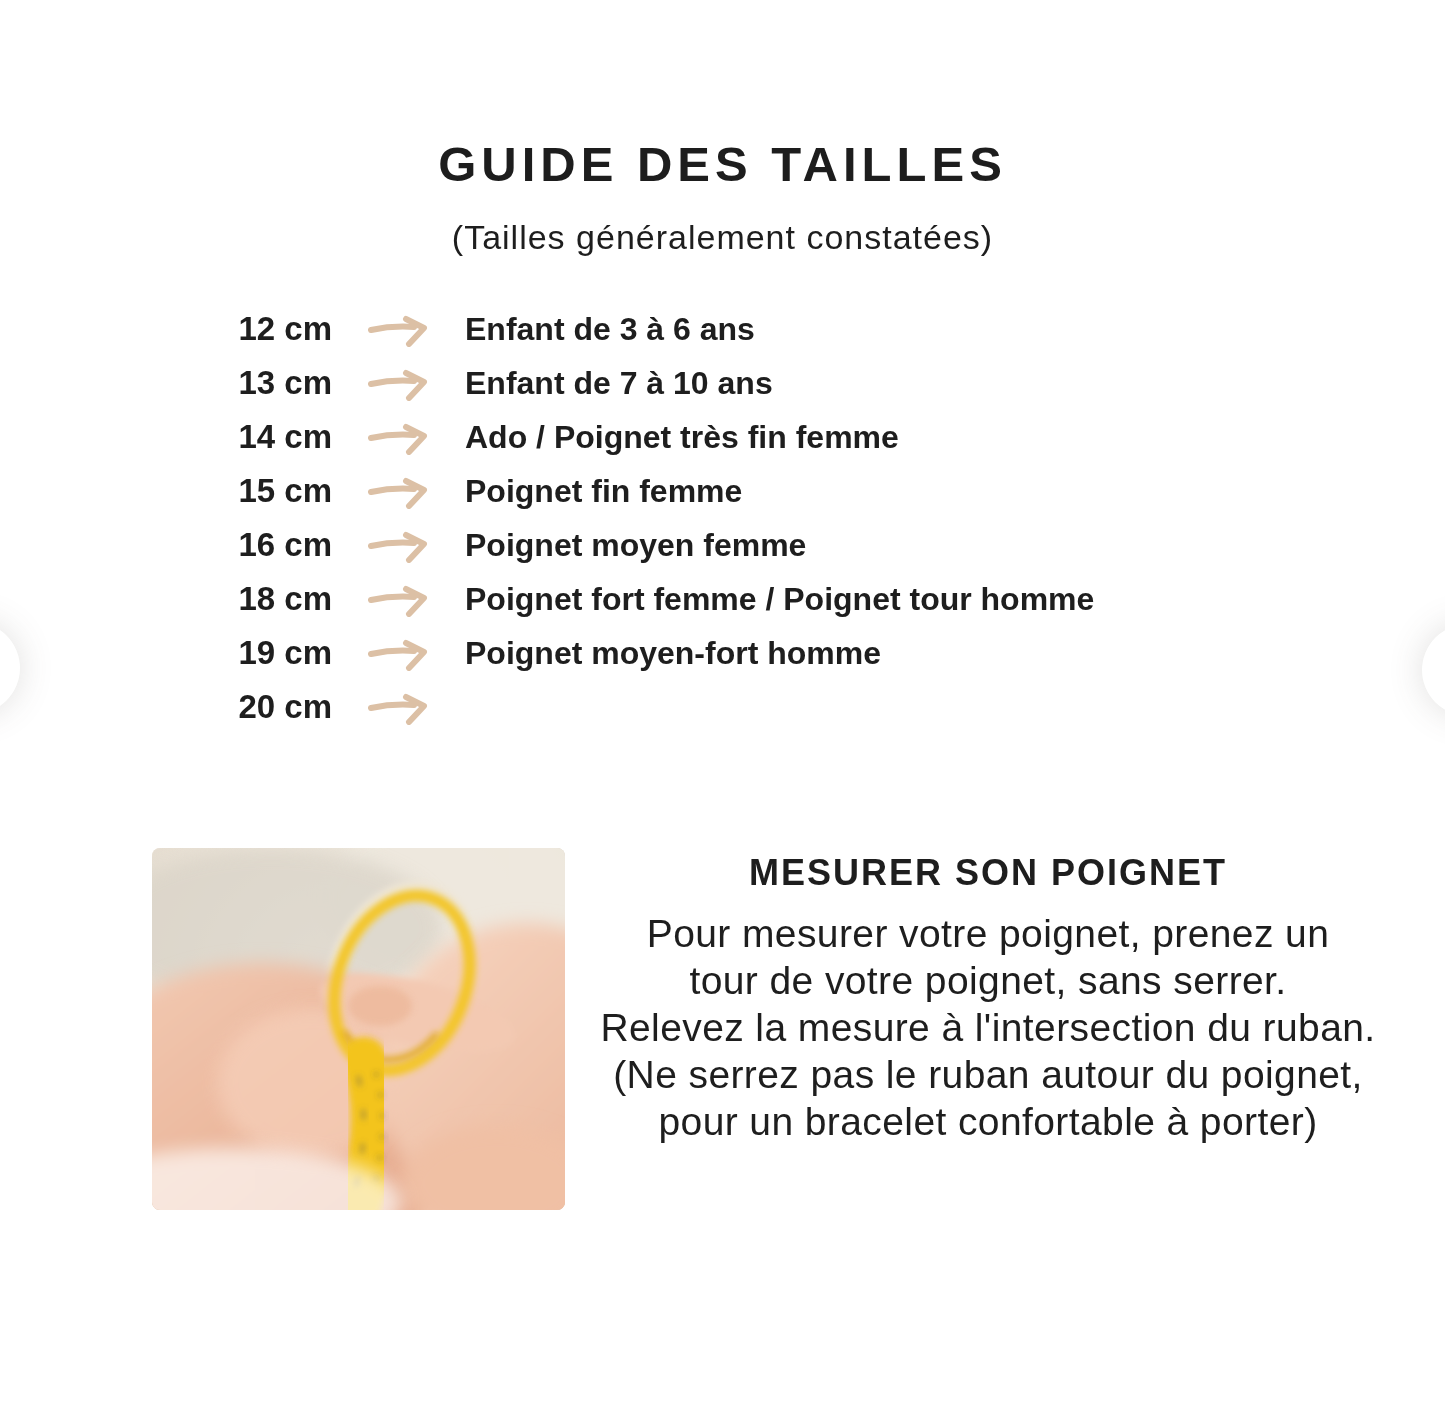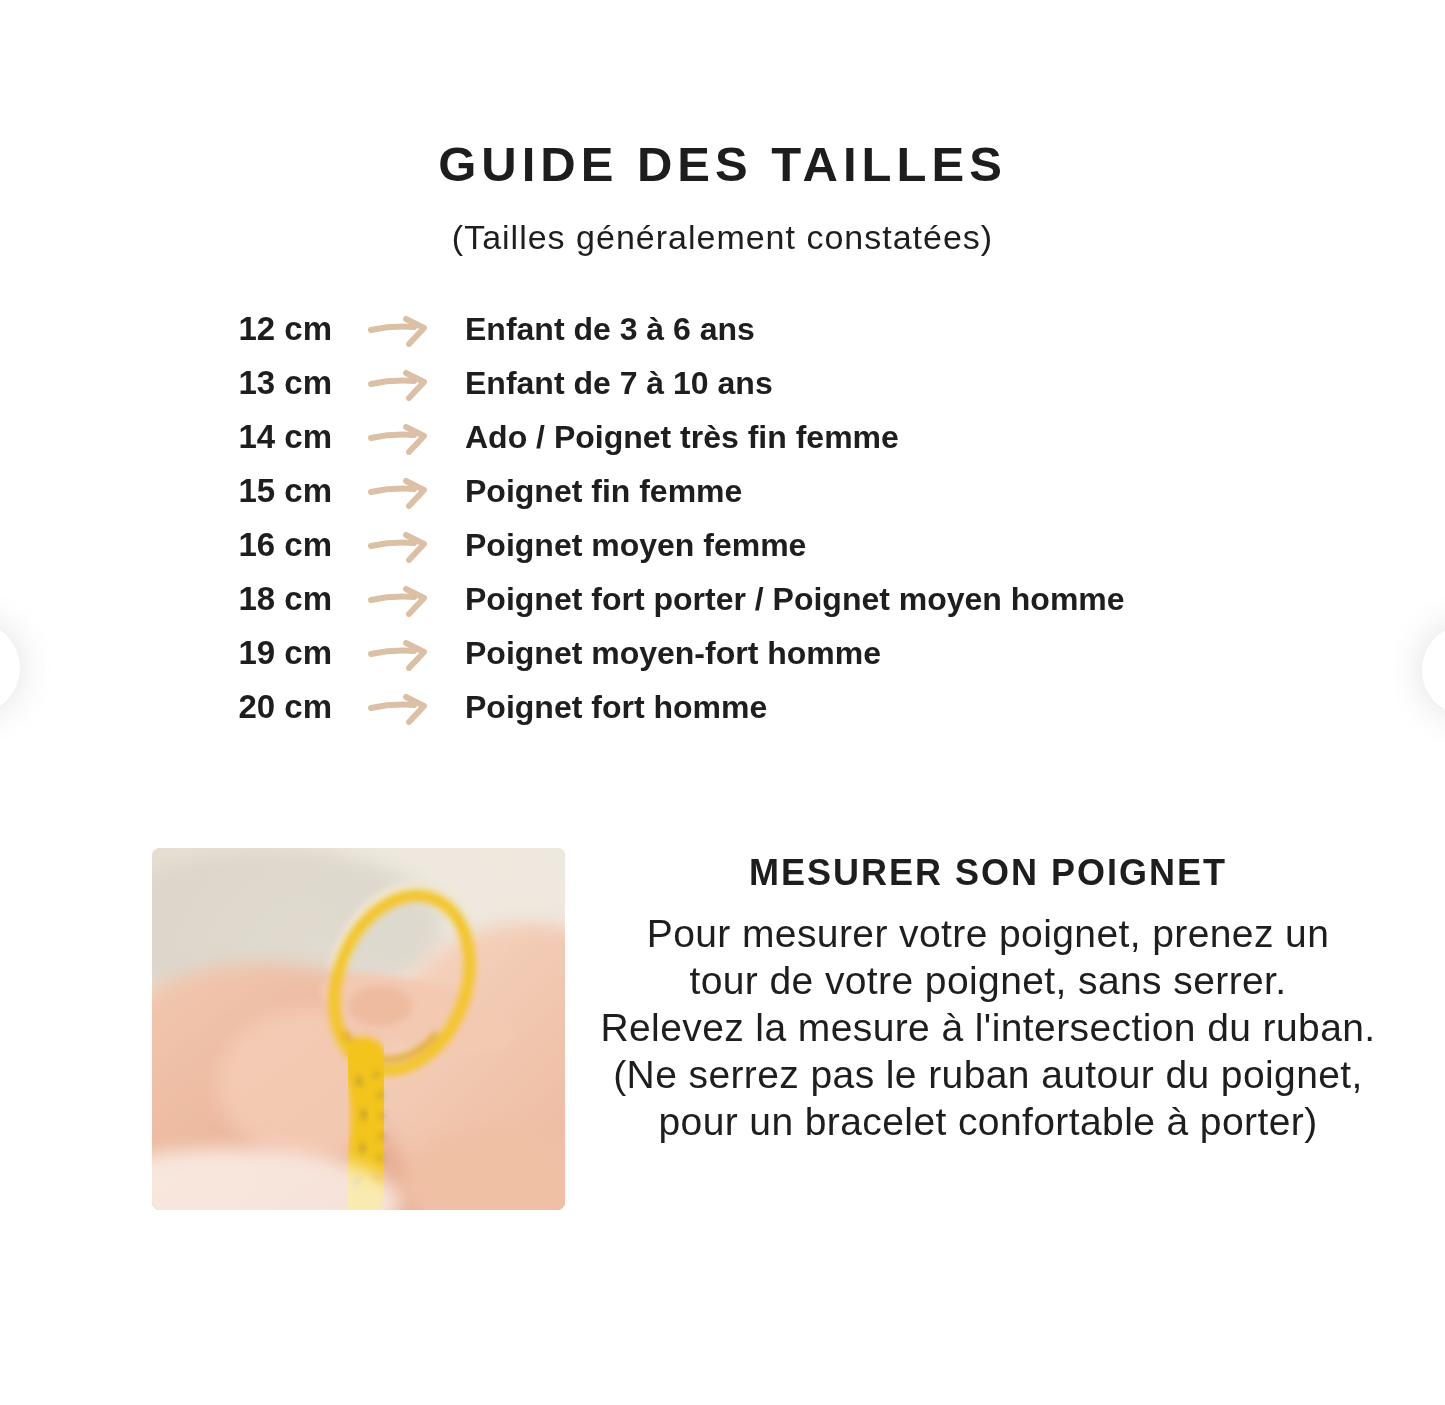--- a/index.html
+++ b/index.html
@@ -137,41 +137,40 @@
       <div class="label-col">Poignet moyen femme</div>
     </div>
     <div class="size-row">
       <div class="size-col">18 cm</div>
       <div class="arrow-col">
         <svg width="62" height="32" viewBox="0 0 62 32" fill="none">
             <path class="ar" d="M3 15 C 17 12, 33 11, 46 12" stroke-width="6" stroke-linecap="round" stroke="#dcc0a5"></path>
             <path class="ar" d="M38 4 L56 13 L41 29" stroke-width="6" stroke-linecap="round" stroke-linejoin="round" fill="none" stroke="#dcc0a5"></path>
           </svg>
       </div>
-      <div class="label-col">Poignet fort porter / Poignet moyen homme</div>
+      <div class="label-col">Poignet fort femme / Poignet tour homme</div>
     </div>
     <div class="size-row">
       <div class="size-col">19 cm</div>
       <div class="arrow-col">
         <svg width="62" height="32" viewBox="0 0 62 32" fill="none">
             <path class="ar" d="M3 15 C 17 12, 33 11, 46 12" stroke-width="6" stroke-linecap="round" stroke="#dcc0a5"></path>
             <path class="ar" d="M38 4 L56 13 L41 29" stroke-width="6" stroke-linecap="round" stroke-linejoin="round" fill="none" stroke="#dcc0a5"></path>
           </svg>
       </div>
       <div class="label-col">Poignet moyen-fort homme</div>
     </div>
     <div class="size-row">
       <div class="size-col">20 cm</div>
       <div class="arrow-col">
         <svg width="62" height="32" viewBox="0 0 62 32" fill="none">
             <path class="ar" d="M3 15 C 17 12, 33 11, 46 12" stroke-width="6" stroke-linecap="round" stroke="#dcc0a5"></path>
             <path class="ar" d="M38 4 L56 13 L41 29" stroke-width="6" stroke-linecap="round" stroke-linejoin="round" fill="none" stroke="#dcc0a5"></path>
           </svg>
       </div>
-      <div class="label-col">Poignet fort homme</div>
     </div>
   </div>
 
   <div class="photo">
     <svg width="413" height="362" viewBox="0 0 413 362">
       <defs>
         <radialGradient id="bg" cx="45%" cy="35%" r="85%">
           <stop offset="0%" stop-color="#f6f1e9"></stop>
           <stop offset="60%" stop-color="#e8e0d4"></stop>
           <stop offset="100%" stop-color="#d9d1c4"></stop>

